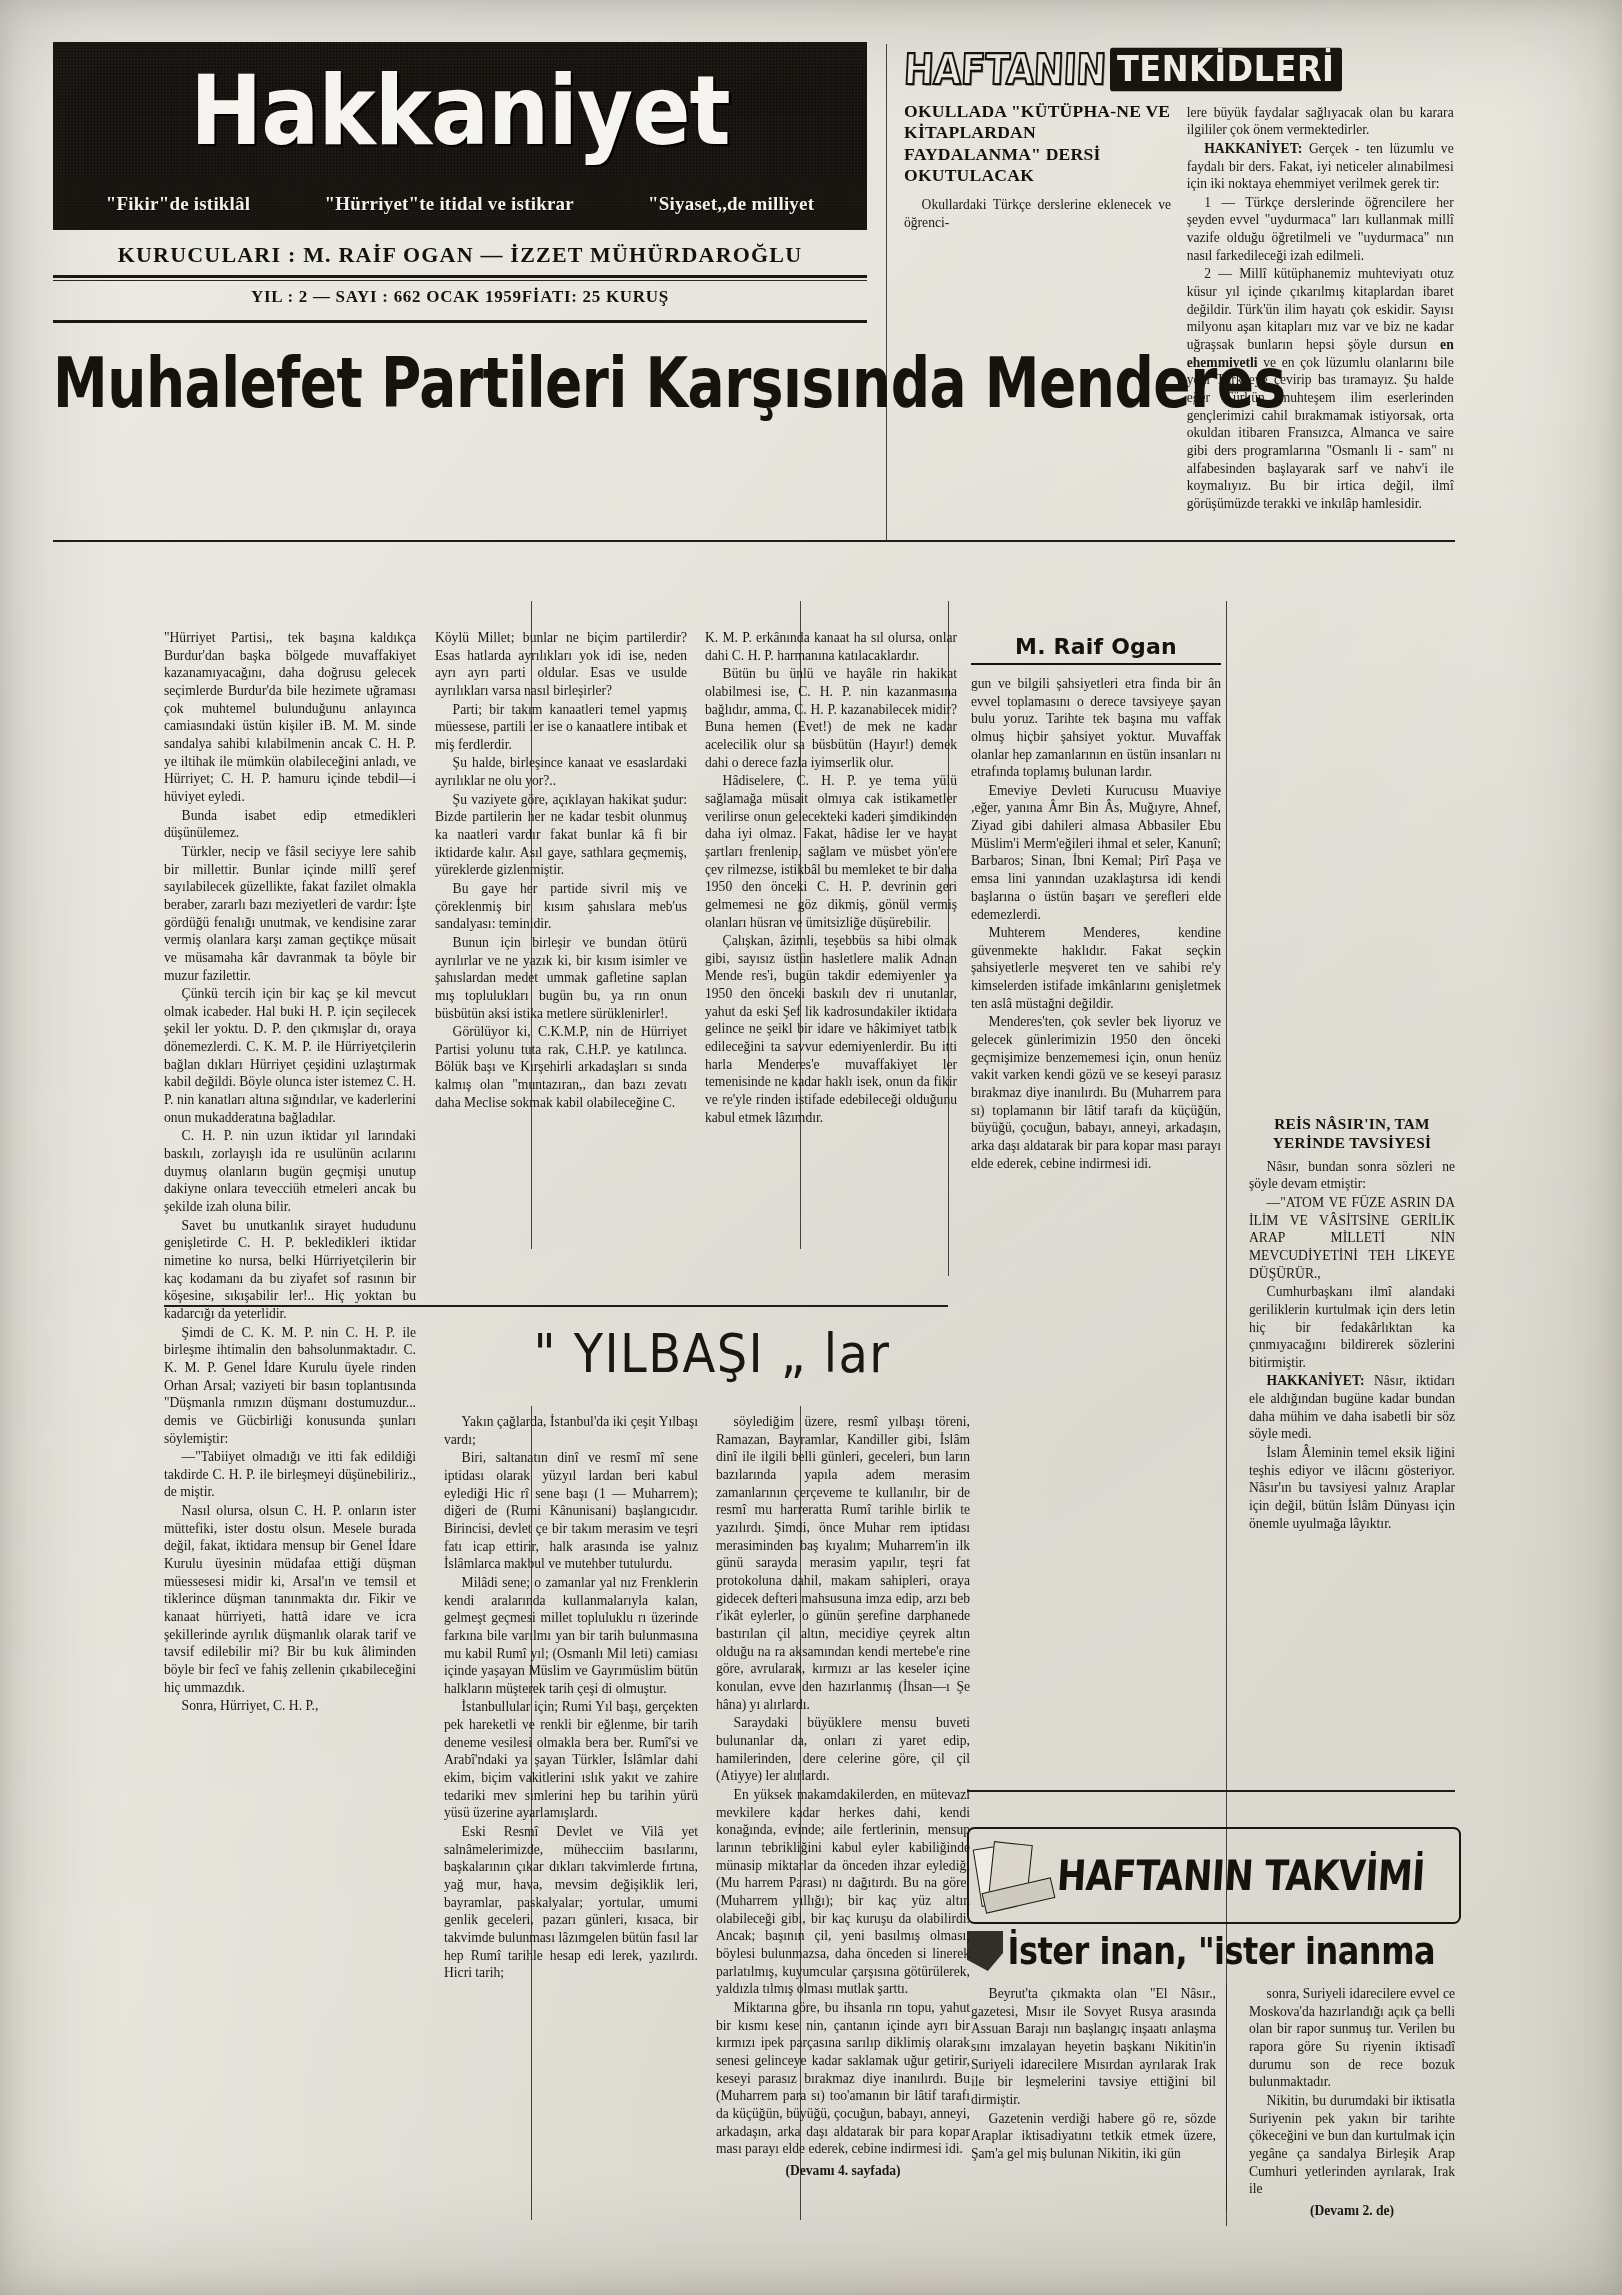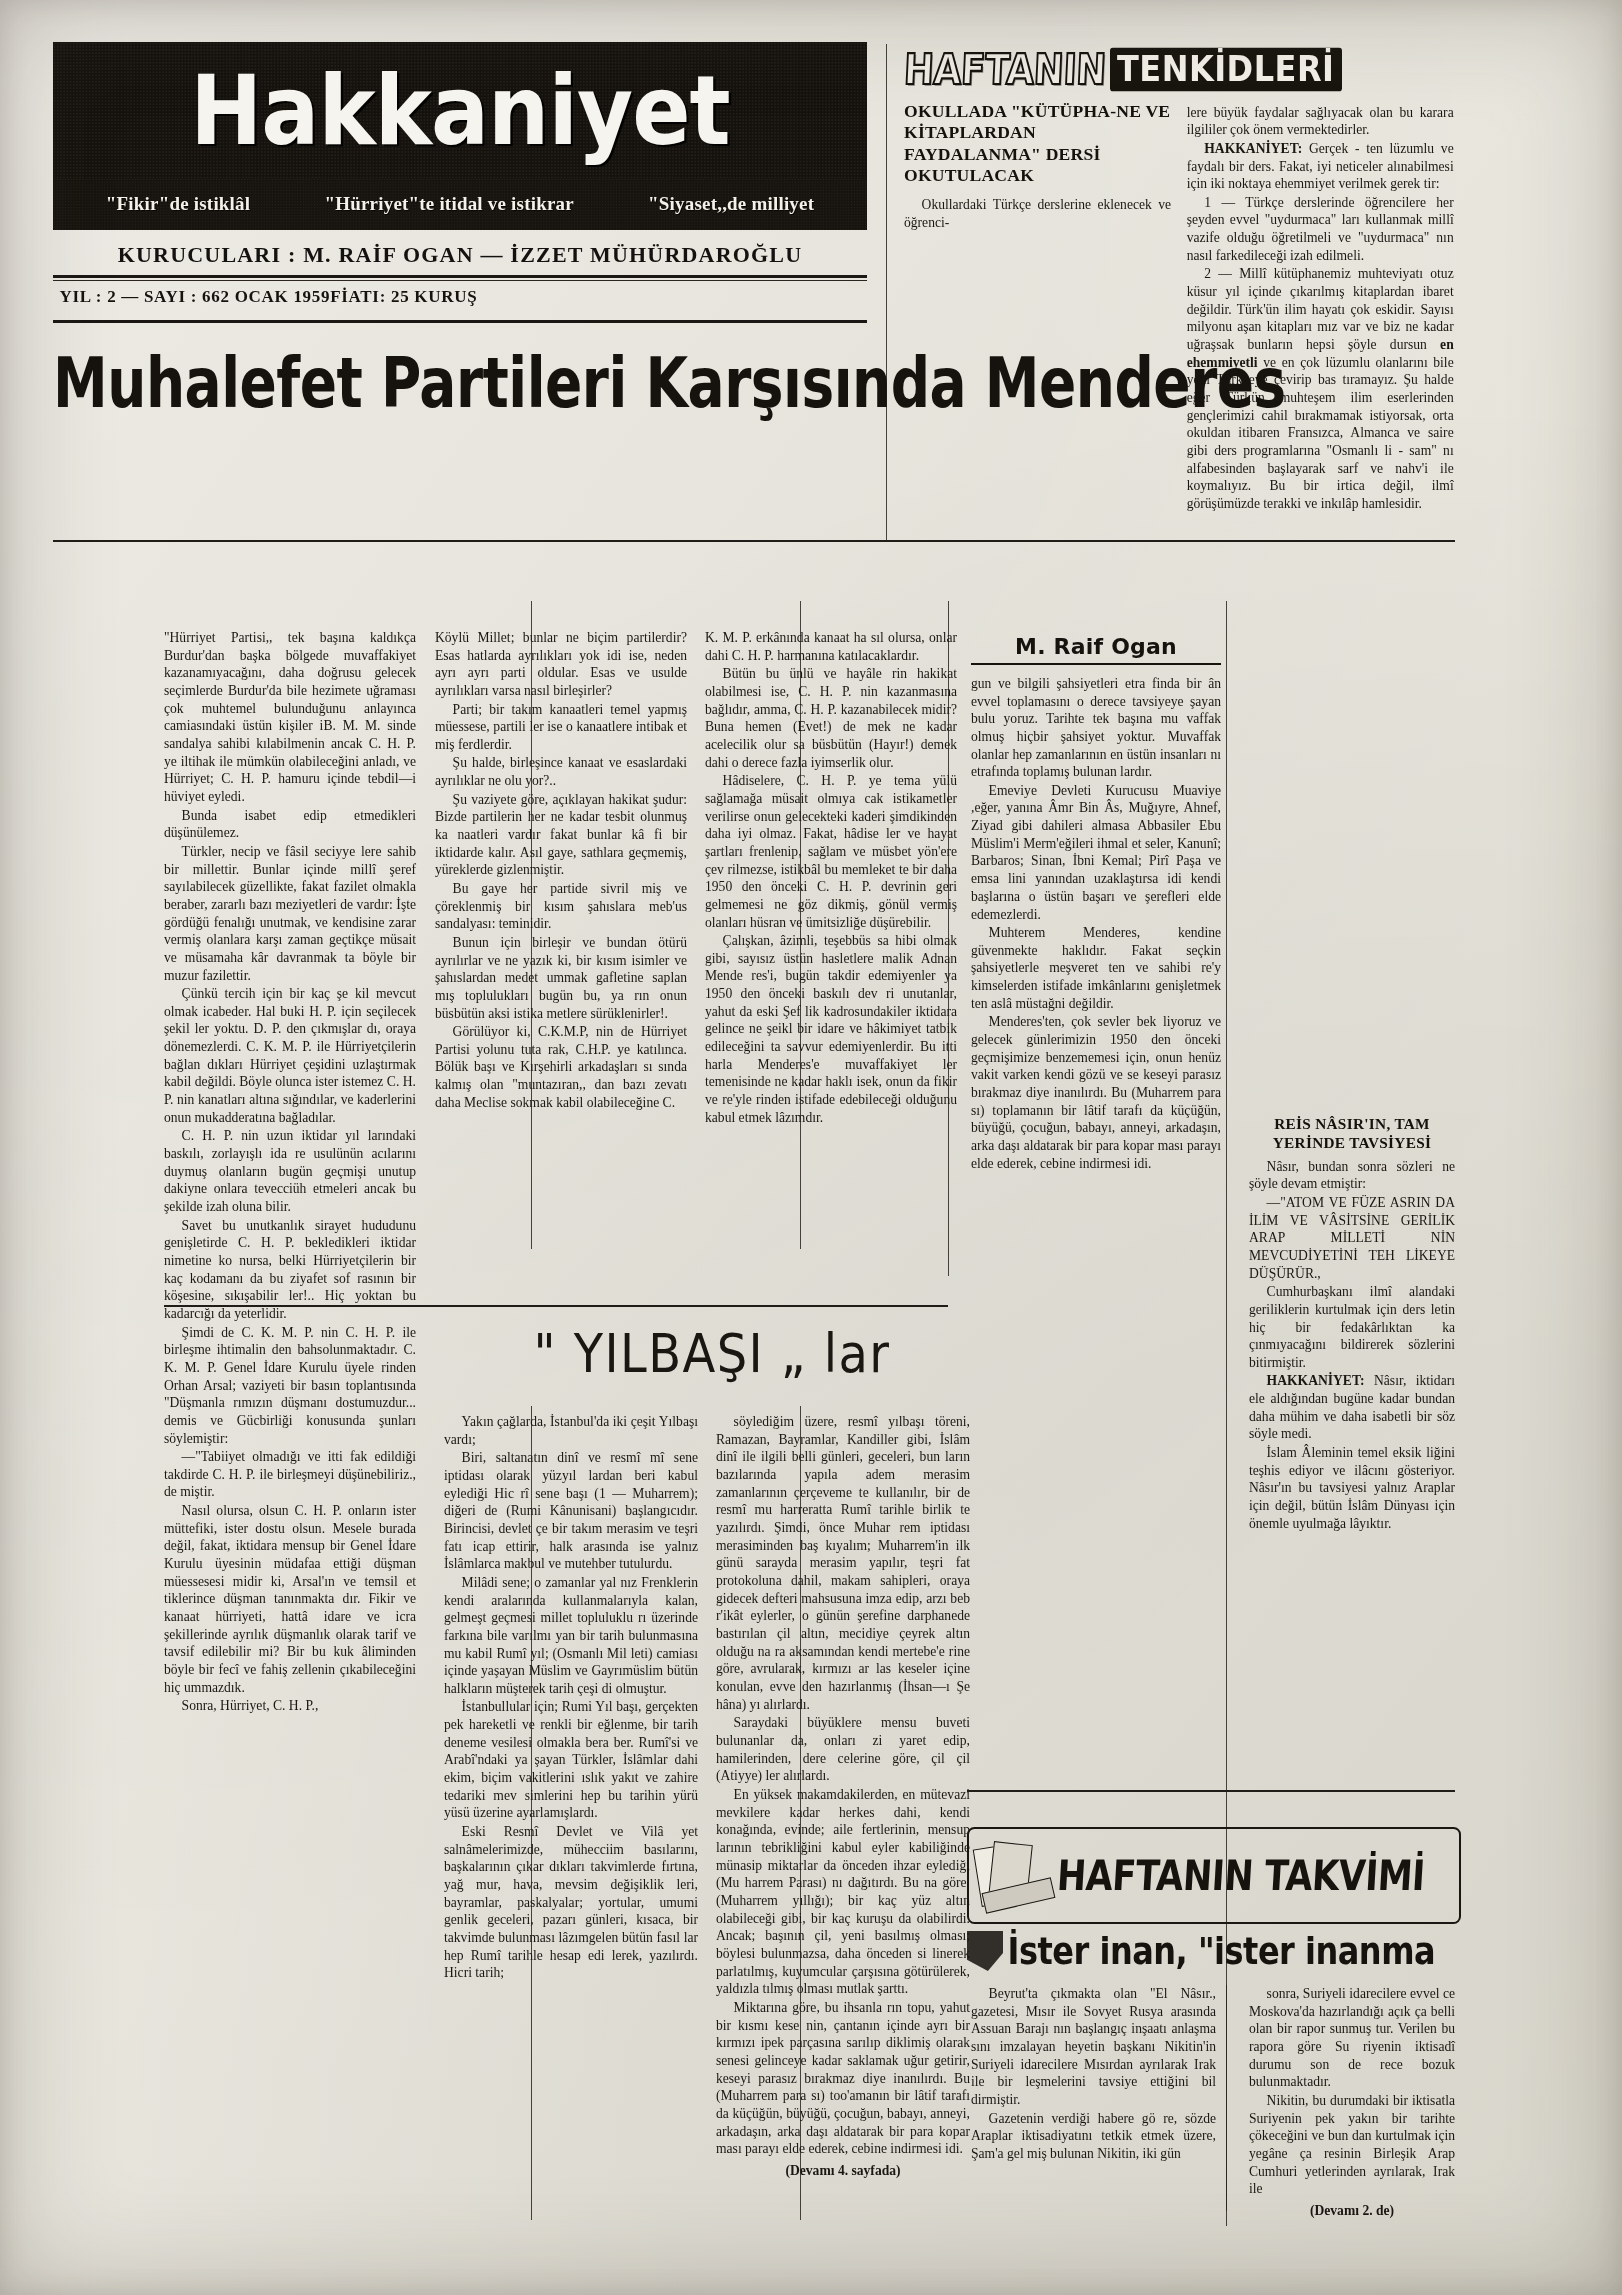--- a/index.html
+++ b/index.html
@@ -54,21 +54,21 @@
     background-size:2.8px 2.8px;opacity:.6;}
   .tagline{position:relative;z-index:2;color:#f4f1e9;font-size:19px;
     font-family:"Liberation Serif",serif;font-weight:bold;letter-spacing:0.2px;
     text-shadow:0.9px 0.9px 0 rgba(0,0,0,.7);white-space:nowrap;}
   .founders{
     text-align:center;font-size:22px;font-weight:bold;letter-spacing:1.2px;
     color:#141210;margin-top:12px;font-family:"Liberation Serif",serif;
   }
   .rule-h{height:2.3px;background:#1a1714;margin:7.4px 0 0 0;}
   .rule-h.thin{height:0.9px;background:#2a2520;margin-top:2.3px;}
-  .issueline{display:flex;justify-content:flex-start;align-items:center;
+  .issueline{display:flex;justify-content:center;align-items:center;
     font-size:17px;font-weight:bold;letter-spacing:0.7px;color:#16130f;
     padding:6.5px 6.5px 5.6px 6.5px;font-family:"Liberation Serif",serif;}
 
   
   .rightpanel{position:absolute;left:904px;top:42px;width:551px;}
   .tenk-logo{display:flex;align-items:center;height:56px;margin-bottom:2.8px;}
   .tenk-hollow{
     font-family:"DejaVu Sans",sans-serif;font-weight:bold;font-size:36px;
     color:#f0ede5;-webkit-text-stroke:1.9px #16130f;letter-spacing:-0.5px;
     transform:scaleY(1.18) skewX(-3deg);line-height:1;
@@ -312,19 +312,19 @@
 
   <div class="vrule" style="left:1226px;top:1985px;height:241px;"></div>
 
   <div class="col body" style="left:971px;top:1985px;width:245px;">
     <p>Beyrut'ta çıkmakta olan "El Nâsır., gazetesi, Mısır ile Sovyet Rusya arasında Assuan Barajı nın başlangıç inşaatı anlaşma sını imzalayan heyetin başkanı Nikitin'in Suriyeli idarecilere Mısırdan ayrılarak Irak ile bir leşmelerini tavsiye ettiğini bil dirmiştir.</p>
     <p>Gazetenin verdiği habere gö re, sözde Araplar iktisadiyatını tetkik etmek üzere, Şam'a gel miş bulunan Nikitin, iki gün</p>
   </div>
 
   <div class="col body" style="left:1249px;top:1985px;width:206px;">
     <p>sonra, Suriyeli idarecilere evvel ce Moskova'da hazırlandığı açık ça belli olan bir rapor sunmuş tur. Verilen bu rapora göre Su riyenin iktisadî durumu son de rece bozuk bulunmaktadır.</p>
-    <p>Nikitin, bu durumdaki bir iktisatla Suriyenin pek yakın bir tarihte çökeceğini ve bun dan kurtulmak için yegâne ça resinin Birleşik Arap Cumhuri yetlerinden ayrılarak, Irak ile</p>
+    <p>Nikitin, bu durumdaki bir iktisatla Suriyenin pek yakın bir tarihte çökeceğini ve bun dan kurtulmak için yegâne ça sandalya Birleşik Arap Cumhuri yetlerinden ayrılarak, Irak ile</p>
     <span class="contin">(Devamı 2. de)</span>
   </div>
 
   <div class="vignette"></div>
 </div>
 
 
 </body></html>

